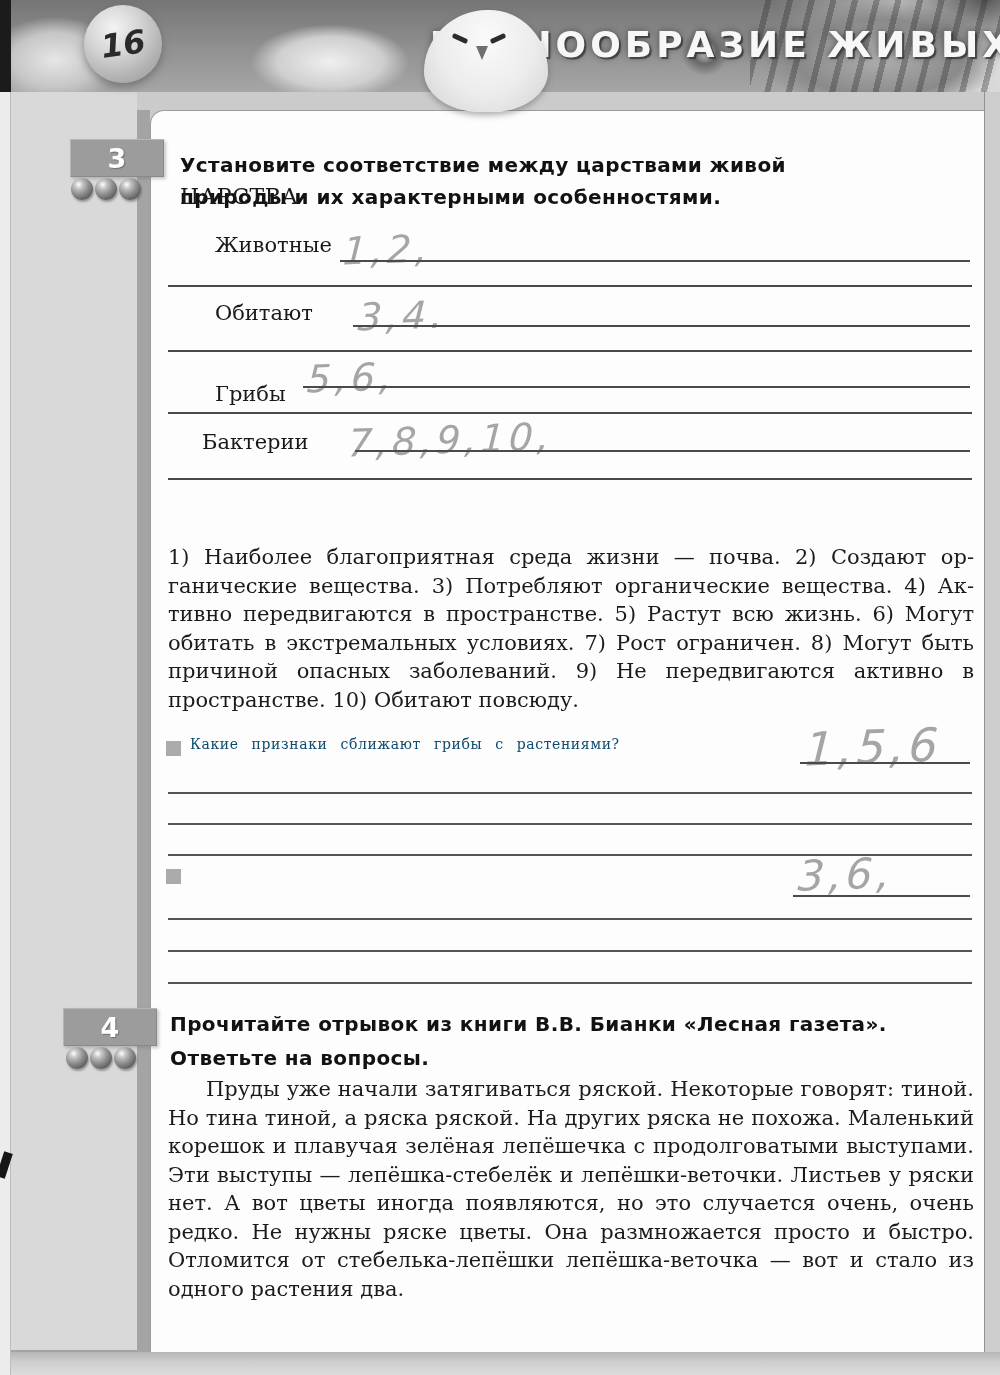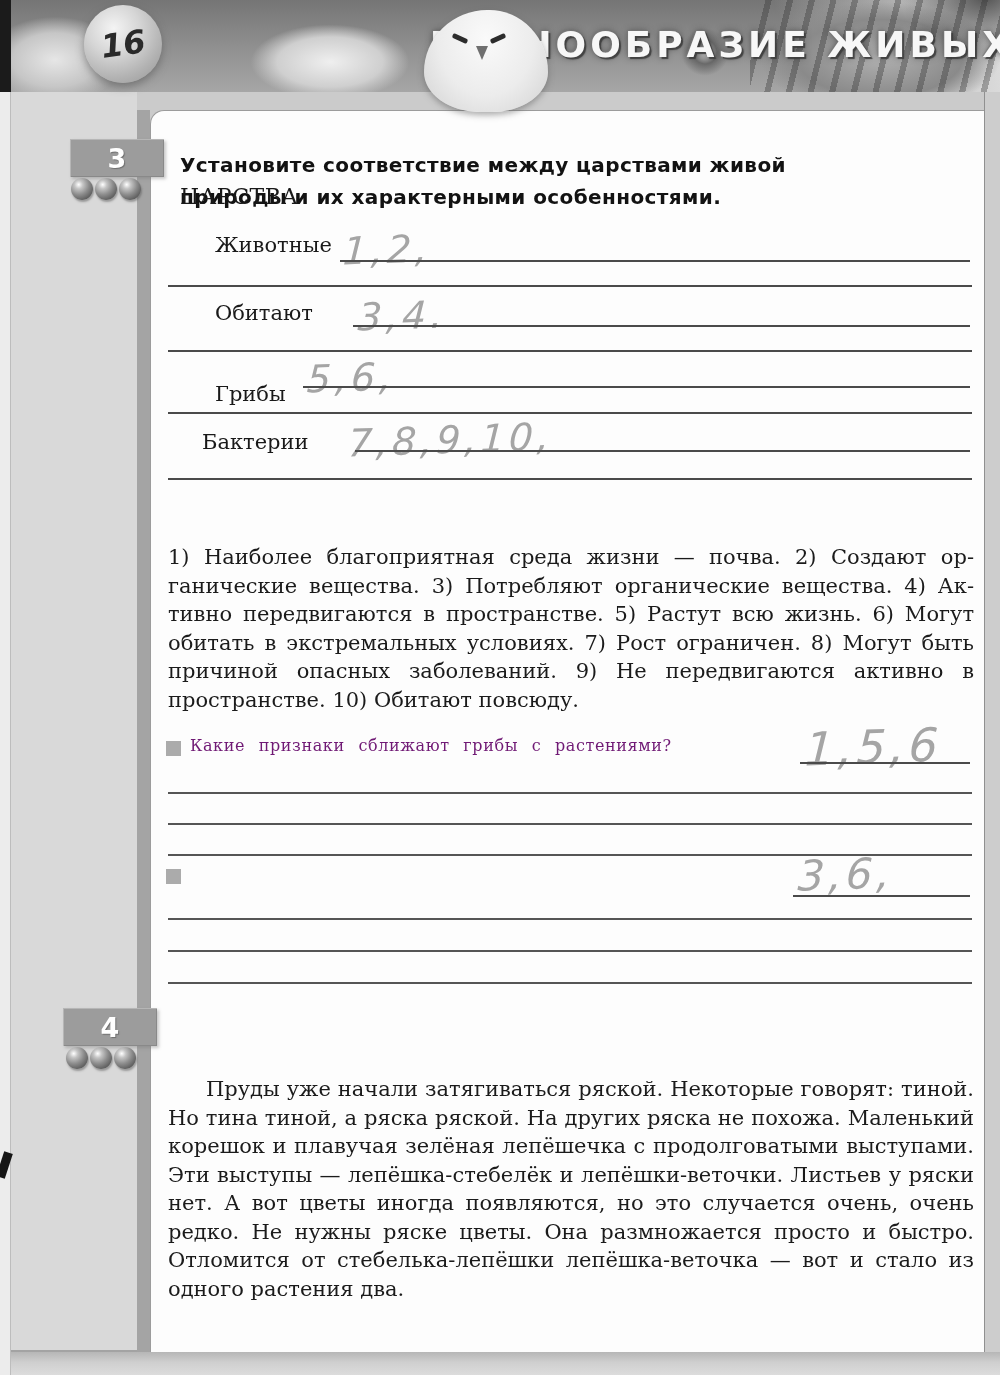--- a/index.html
+++ b/index.html
@@ -57,21 +57,21 @@
   .sphere{width:22px;height:22px;border-radius:50%;
     background:radial-gradient(circle at 35% 30%,#ffffff 0%,#c4c4c4 20%,#8d8d8d 48%,#585858 80%,#474747 100%);
     box-shadow:1px 2px 2px rgba(90,90,90,.5);}
   
   .sans-b{font-family:"DejaVu Sans","Liberation Sans",sans-serif;font-weight:bold;font-size:20px;
     line-height:32px;letter-spacing:.4px;color:#121212;}
   .serif-h{font-size:22px;letter-spacing:.5px;color:#191919;}
   .serif-t{font-size:21px;line-height:28.5px;color:#1b1b1b;}
   .just{text-align:justify;}
   .k-label{font-size:21px;color:#191919;}
-  .q-text{font-size:16px;color:#701a75;letter-spacing:.6px;word-spacing:8px;}
+  .q-text{font-size:14px;color:#0c4a6e;letter-spacing:.6px;word-spacing:8px;}
   .rule{height:0;border-top:2px solid #4a4a4a;}
   .rule-thin{height:0;border-top:2px solid #555555;}
   .hw{font-family:"DejaVu Sans","Liberation Sans",sans-serif;font-style:italic;color:#9c9c9c;
     letter-spacing:4px;transform:rotate(-2deg) skewX(-5deg);opacity:.9;white-space:nowrap;}
   .sq-bullet{width:15px;height:15px;background:#ababab;}
 </style>
 </head>
 <body>
 
 <div class="page">
@@ -150,16 +150,17 @@
 
   <div class="abs badge" style="left:63px;top:1008px;">
     <span>4</span>
   </div>
   <div class="abs spheres" style="left:66px;top:1047px;">
     <div class="sphere"></div>
     <div class="sphere"></div>
     <div class="sphere"></div>
   </div>
 
+  <div class="abs sans-b" style="left:170px;top:1007px;width:740px;line-height:34px;">Прочитайте отрывок из книги В.В. Бианки «Лесная газета». Ответьте на вопросы.</div>
 
   <div class="abs serif-t just" style="left:168px;top:1075px;width:806px;text-indent:38px;">Пруды уже начали затягиваться ряской. Некоторые говорят: ти­ной. Но тина тиной, а ряска ряской. На других ряска не похожа. Маленький корешок и плавучая зелёная лепёшечка с продолгова­тыми выступами. Эти выступы — лепёшка-стебелёк и лепёшки-ве­точки. Листьев у ряски нет. А вот цветы иногда появляются, но это случается очень, очень редко. Не нужны ряске цветы. Она размножается просто и быстро. Отломится от стебелька-лепёшки лепёшка-веточка — вот и стало из одного растения два.</div>
 
 </div>
 
 </body></html>

